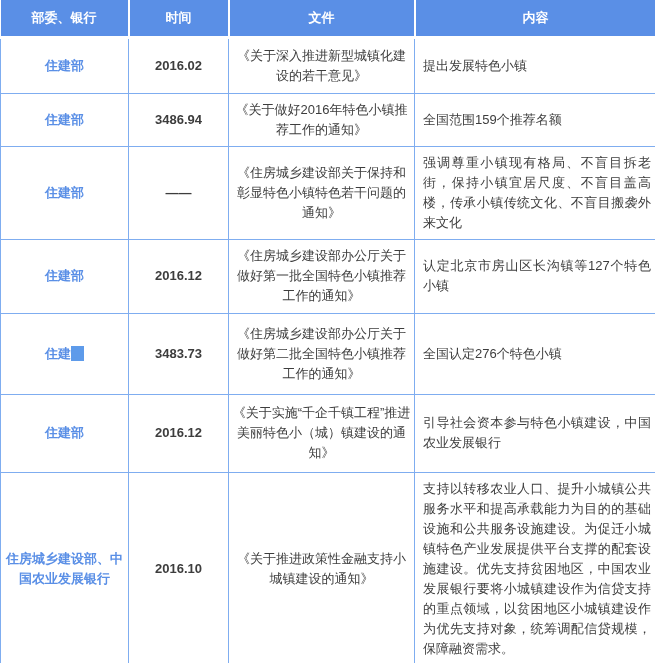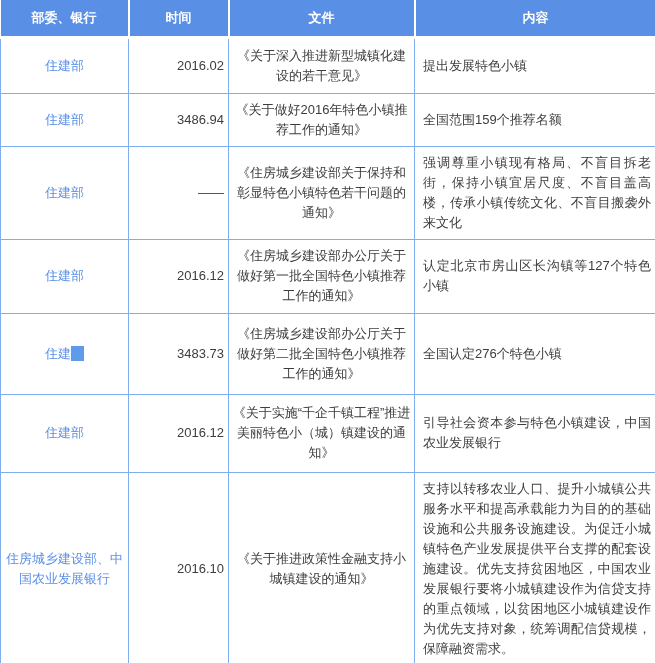--- a/index.html
+++ b/index.html
@@ -44,25 +44,25 @@
   tbody td {
     border: 1px solid var(--border);
     vertical-align: middle;
     line-height: 20px;
     color: var(--body-text);
     padding: 6px 4px;
     word-break: break-all;
   }
   td.dept {
     text-align: center;
-    font-weight: normal;
+    font-weight: bold;
     color: var(--dept-text);
     padding: 6px 4px;
   }
-  td.time { text-align: right; }
+  td.time { text-align: center; font-weight: bold; }
   td.doc  { text-align: center; padding: 6px 3px; }
   td.content { text-align: justify; padding: 6px 4px 6px 8px; }
 
   tbody tr:nth-child(1) td { height: 56px; }
   tbody tr:nth-child(2) td { height: 47px; }
   tbody tr:nth-child(3) td { height: 53px; }
   tbody tr:nth-child(4) td { height: 74px; }
   tbody tr:nth-child(5) td { height: 81px; }
   tbody tr:nth-child(6) td { height: 78px; margin-top: 29px; }
   tbody tr:nth-child(7) td { height: 73px; }

